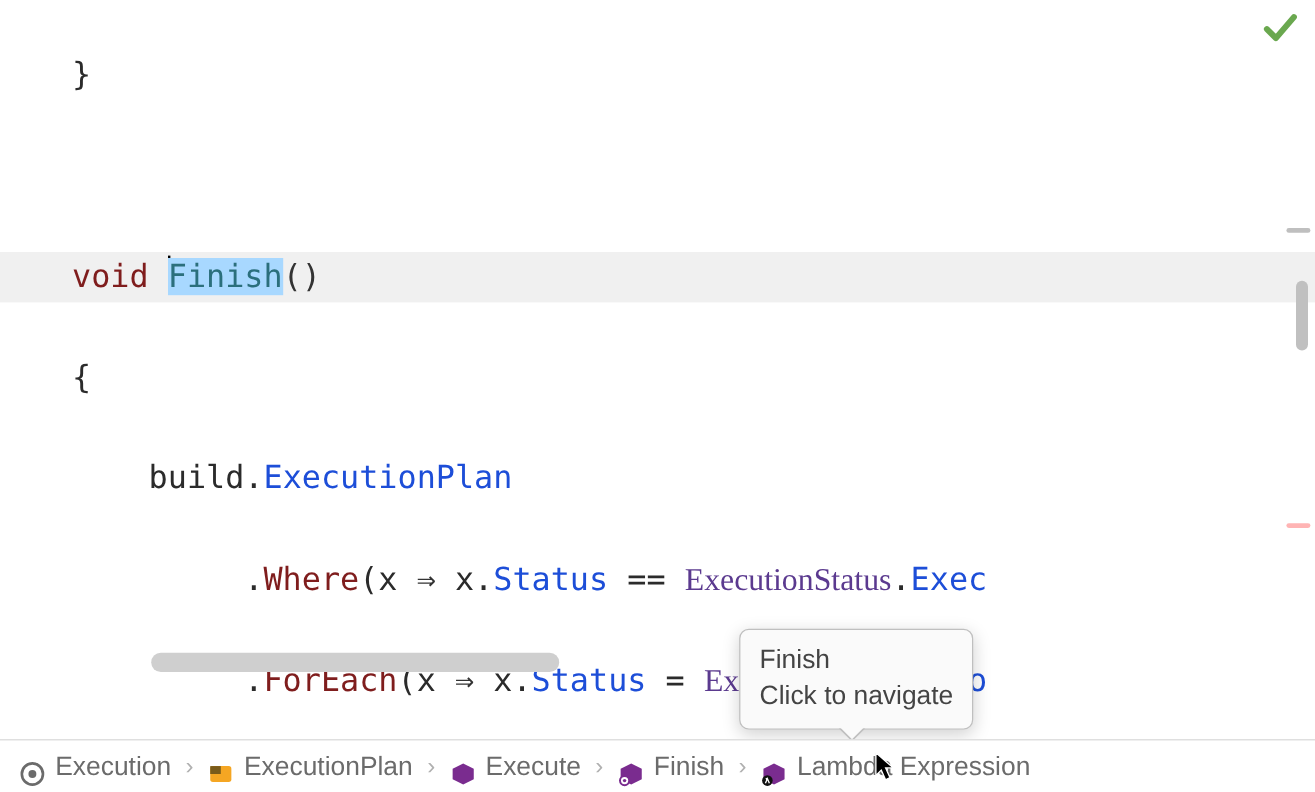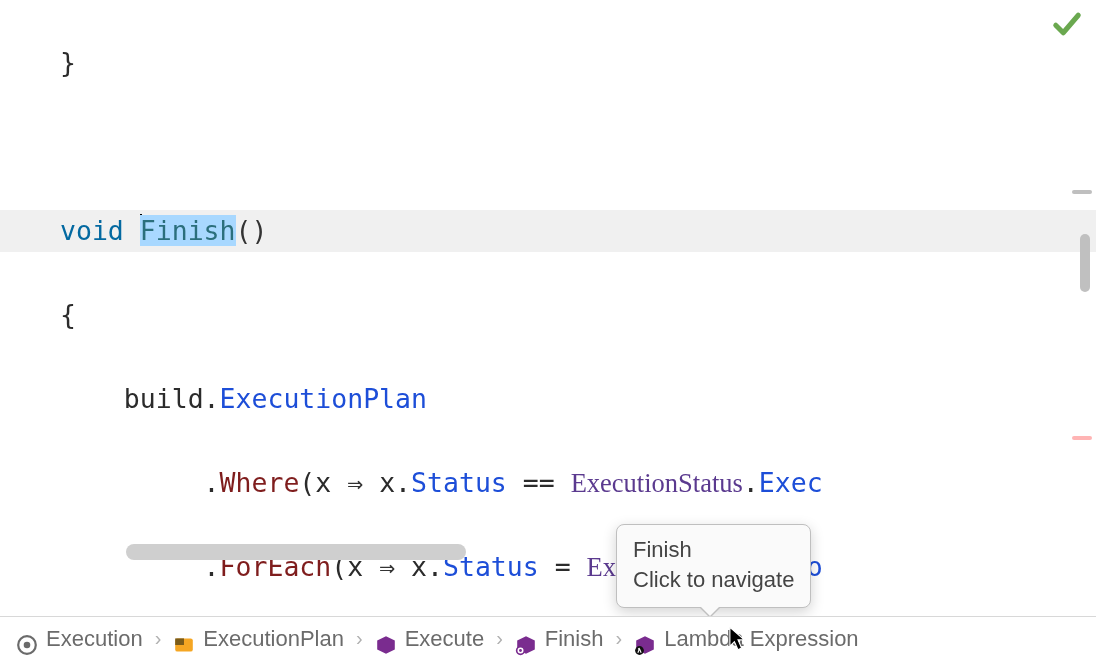--- a/index.html
+++ b/index.html
@@ -36,21 +36,21 @@
   .sel { background: #a8d8ff; }
   .caret {
     display: inline-block;
     width: 2px; height: 30px;
     background: #000;
     vertical-align: -4px;
     margin-right: -2px;
   }
 
   
-  .kw   { color: #0369a1; }           
+  .kw   { color: #7f1d1d; }           
   .type { color: #2b6f7c; }           
   .call { color: #7f1d1d; }
   .prop { color: #1d4ed8; }           
   .rcvr { color: #5b3a8f; font-family: Liberation Serif, serif; }           
   .pun  { color: #333; }
   .op   { color: #333; }
 
   
   .check {
     position: absolute; right: 14px; top: 6px;
@@ -81,20 +81,21 @@
     background: #cfcfcf; border-radius: 8px;
   }
 
   
   .breadcrumbs {
     position: absolute; left: 0; right: 0; bottom: 0;
     height: 44px;
     border-top: 1px solid #d8d8d8;
     background: #ffffff;
     display: flex;
+    align-items: center;
     font-family: -apple-system,"Segoe UI",Arial,sans-serif;
     font-size: 22px;
     color: #6b6b6b;
     padding: 0 10px;
     gap: 6px;
     white-space: nowrap;
     margin-top: 24px;
   }
   .crumb {
     display: flex; align-items: center; gap: 8px;

